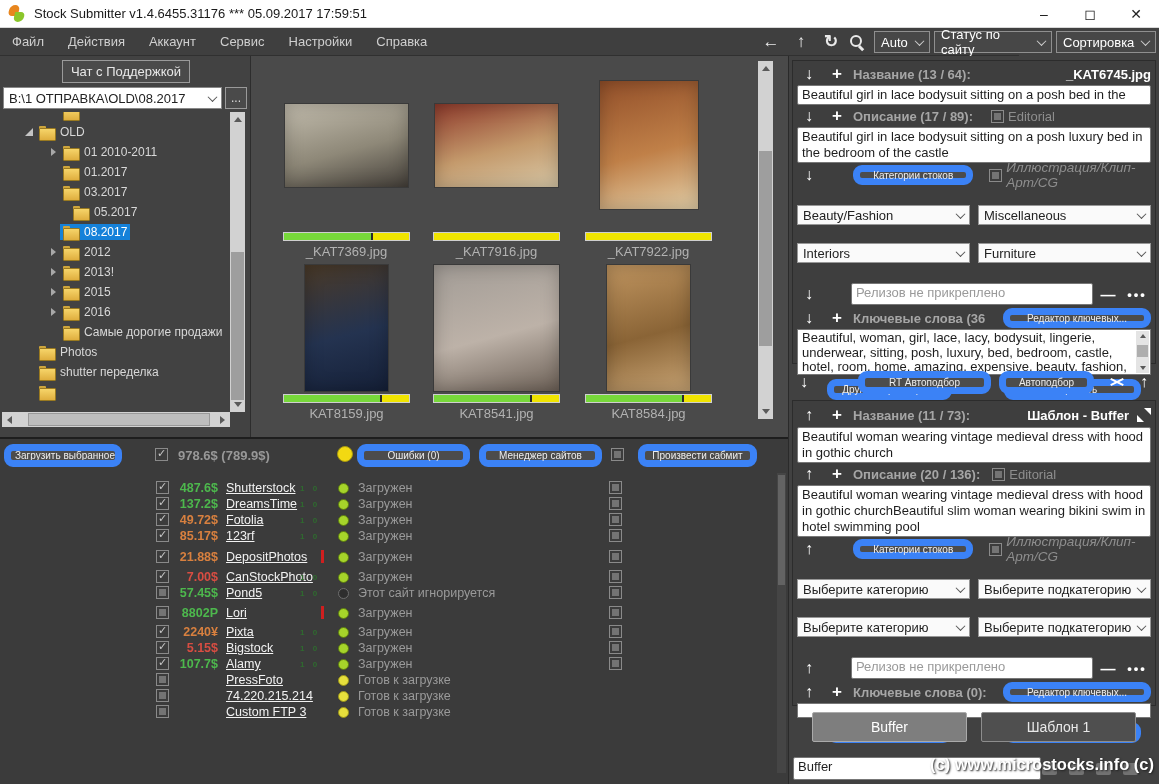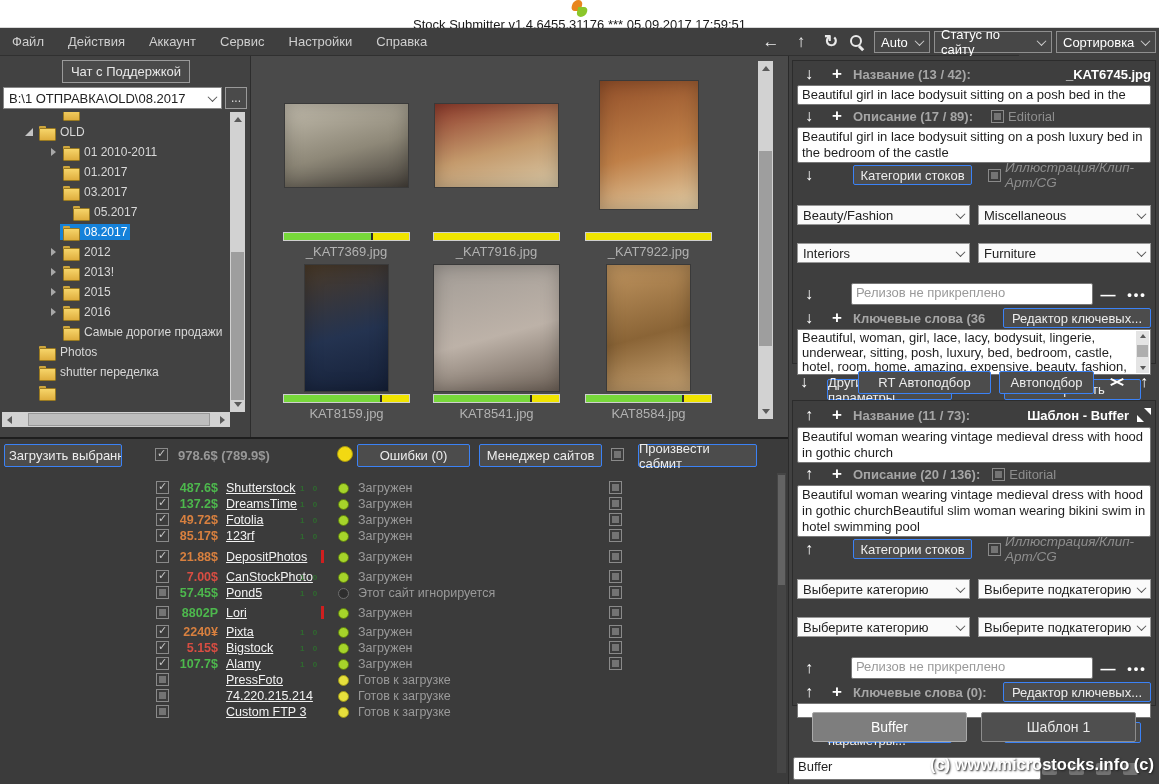--- a/index.html
+++ b/index.html
@@ -1,20 +1,20 @@
 <!DOCTYPE html>
 <html><head>
 <meta charset="utf-8">
 <style>
   * { margin:0; padding:0; box-sizing:border-box; }
   html,body { width:1159px; height:784px; overflow:hidden; }
   body { position:relative; background:#414141; font-family:"Liberation Sans",sans-serif; font-size:13px; color:#ddd; }
 
   
-  .titlebar{position:absolute;left:0;top:0;width:1159px;height:28px;background:#ffffff;display:flex;align-items:center;border-bottom:1px solid #d8d8d8;flex-direction:column;}
+  .titlebar{position:absolute;left:0;top:0;width:1159px;height:28px;background:#ffffff;display:flex;align-items:center;border-bottom:1px solid #d8d8d8;}
   .logo{width:15px;height:17px;position:relative;margin:0 10px 0 9px;flex:none;}
   .logo::before{content:'';position:absolute;left:0;top:0;width:10px;height:11px;background:#e8861e;border-radius:6px 6px 0 5px;transform:skewX(-14deg);}
   .logo::after{content:'';position:absolute;left:5px;top:7px;width:10px;height:10px;background:#8bc62a;border-radius:0 5px 6px 6px;transform:skewX(-14deg);}
   .title-text{color:#1a1a1a;font-size:13px;}
   .win-controls{margin-left:auto;display:flex;height:100%;}
   .wc{width:46px;display:flex;align-items:center;justify-content:center;color:#222;font-size:14px;}
   
   .menubar{position:absolute;left:0;top:28px;width:1019px;height:28px;background:#3f3f3f;border-bottom:1px solid #303030;display:flex;align-items:center;}
   .menu-item{color:#cfcfcf;font-size:13px;padding:0 12px;line-height:27px;}
   .rp-toolbar{position:absolute;right:3px;top:30px;display:flex;align-items:center;gap:4px;height:24px;}
@@ -78,21 +78,21 @@
   .arr{color:#fff;font-weight:bold;font-size:16px;width:24px;text-align:center;flex:none;}
   .plus{color:#fff;font-weight:bold;font-size:17px;width:24px;text-align:center;flex:none;}
   .flabel{color:#a6a6a6;font-weight:bold;font-size:13px;}
   .fileref{margin-left:auto;color:#fff;font-weight:bold;font-size:13px;}
   .winput{background:#fff;border:1px solid #777;border-radius:2px;color:#1e1e1e;font-size:13px;padding:1px 4px;line-height:16px;overflow:hidden;}
   .cbx{width:13px;height:13px;border:1px solid #8a8a8a;background:#3c3c3c;position:relative;flex:none;}
   .cbx.fill::after{content:'';position:absolute;inset:2px;background:#747474;}
   .cbx.check::after{content:'✓';position:absolute;left:1px;top:-2px;color:#c8c8c8;font-size:11px;}
   .dimlbl{color:#8e8e8e;font-size:13px;}
   .illbl{color:#8e8e8e;font-size:13.5px;font-style:italic;}
-  .btn{background:#4c4c4c;border:1px solid #3b82f6;color:#ededed;font-size:13px;display:flex;align-items:center;justify-content:center;border-radius:2px;}
+  .btn{background:#4c4c4c;border:7px solid #3b82f6;color:#ededed;font-size:10px;display:flex;align-items:center;justify-content:center;border-radius:9px;}
   .combo-l{flex:1;height:20px;background:#fafafa;border:1px solid #979797;display:flex;align-items:center;color:#222;font-size:13px;padding:0 5px;}
   .combos{display:flex;gap:8px;margin:18px 0;}
   .relrow{display:flex;align-items:center;height:26px;gap:4px;}
   .minus{color:#fff;font-weight:bold;font-size:15px;width:22px;text-align:center;}
   .dots{color:#fff;font-weight:bold;font-size:13px;letter-spacing:2px;width:28px;text-align:center;}
   .kwbox{position:relative;background:#fff;border:1px solid #777;color:#1e1e1e;font-size:13px;padding:1px 16px 1px 4px;line-height:14.5px;overflow:hidden;}
   .kwscroll{position:absolute;right:1px;top:1px;bottom:1px;width:13px;background:#e4e4e4;}
   .kwscroll .thumb{position:absolute;left:1px;right:1px;top:14px;height:12px;background:#aeaeae;}
   .btnrow{display:flex;align-items:center;margin-top:4px;}
   .shuf{width:17px;height:14px;position:relative;flex:none;}
@@ -385,21 +385,21 @@
       <div class="tname">KAT8584.jpg</div>
     </div>
   </div>
 
 <div class="right-panel">
 
   <div class="sec" style="top:4px;height:304px;">
     <div class="hdr">
       <span class="arr">↓</span>
       <span class="plus">+</span>
-      <span class="flabel">Название (13 / 42):</span>
+      <span class="flabel">Название (13 / 64):</span>
       <span class="fileref">_KAT6745.jpg</span>
     </div>
     <div class="winput" style="height:20px;">Beautiful girl in lace bodysuit sitting on a posh bed in the bed</div>
     <div class="hdr">
       <span class="arr">↓</span>
       <span class="plus">+</span>
       <span class="flabel">Описание (17 / 89):</span>
       <span class="cbx fill" style="margin-left:14px;"></span>
       <span class="dimlbl">Editorial</span>
     </div>

